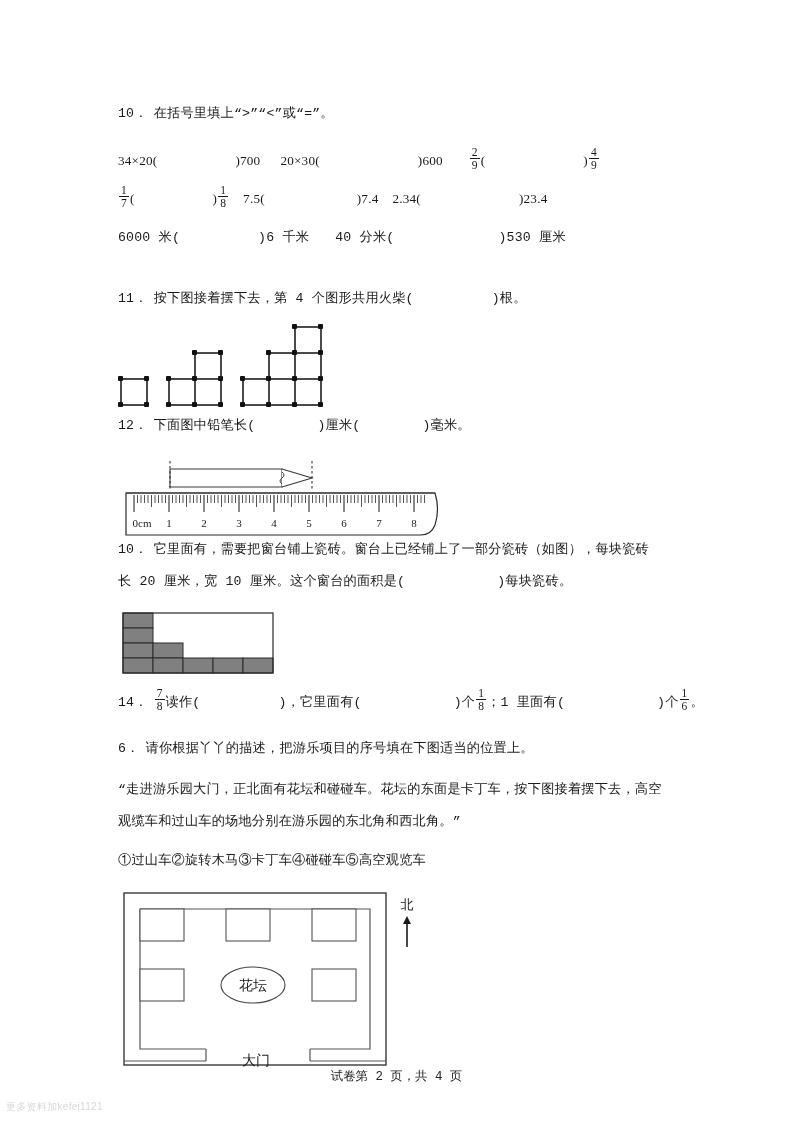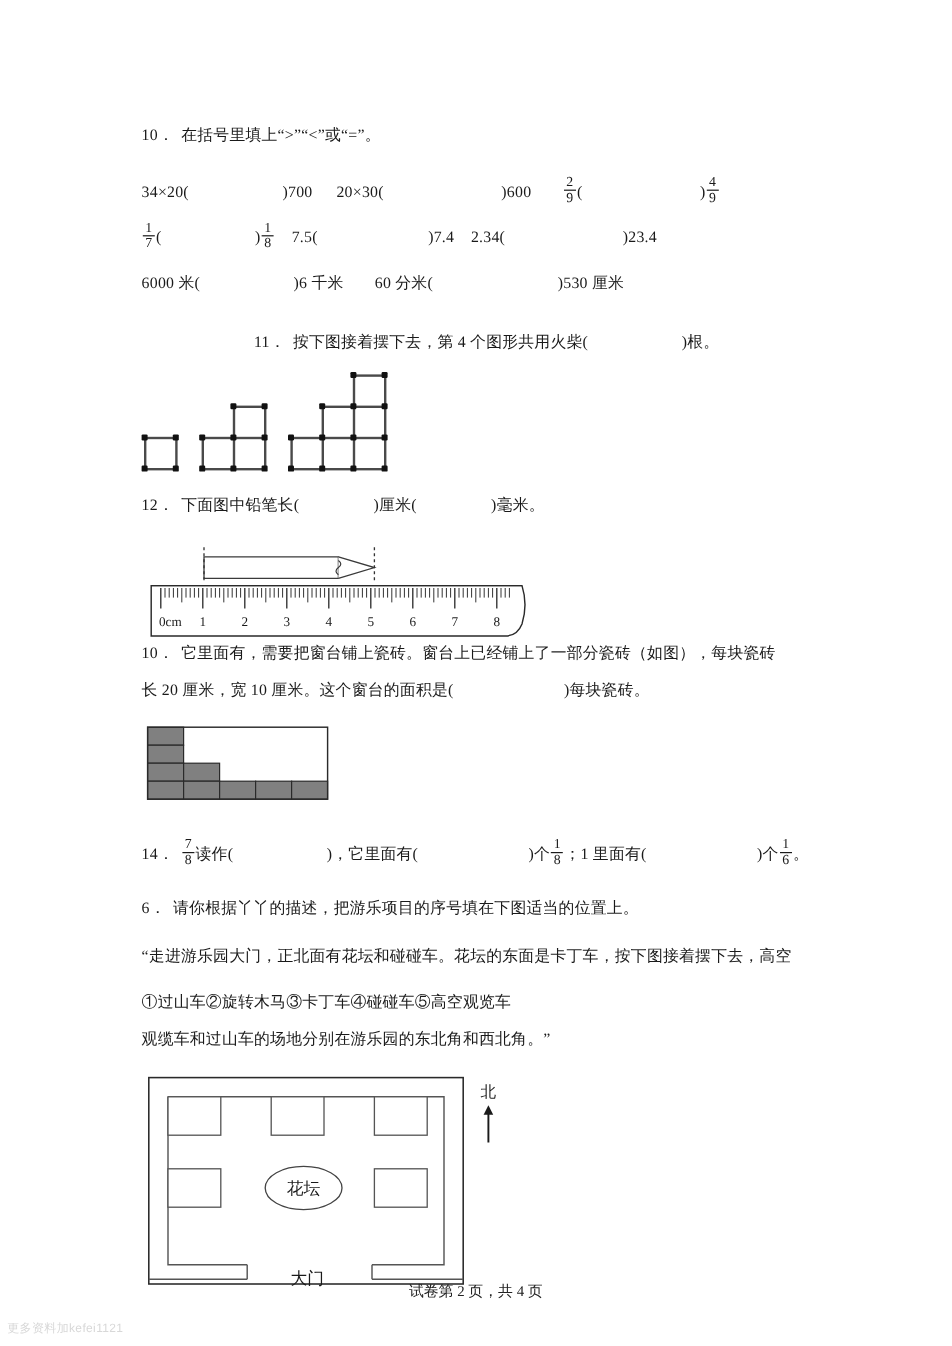--- a/index.html
+++ b/index.html
@@ -135,45 +135,45 @@
   }
   .watermark {
     position: absolute;
     left: 6px;
     top: 1100px;
     font-size: 10px;
     color: #d8d8d8;
     font-family: "Liberation Sans", sans-serif;
     letter-spacing: 0.3px;
   }
-  .cjk { font-family: Liberation Serif, serif; }
+  .cjk { font-family: Liberation Mono, monospace; }
 </style>
 </head>
 <body>
 
 <div class="page">
   <div class="content">
 
     <div class="qline">
       <span class="qnum cjk">10．</span><span class="sp6"></span><span class="cjk">在括号里填上“&gt;”“&lt;”或“=”。</span>
     </div>
 
     <div class="qline row10a">
       <span>34×20(</span><span class="gap-lg"></span><span>)700</span><span class="sp20"></span><span>20×30(</span><span class="gap-lg"></span><span class="sp20"></span><span>)600</span><span class="sp26"></span><span class="frac"><span class="num">2</span><span class="den">9</span></span><span>(</span><span class="gap-lg"></span><span class="sp20"></span><span>)</span><span class="frac"><span class="num">4</span><span class="den">9</span></span>
     </div>
 
     <div class="qline row10b">
       <span class="frac"><span class="num">1</span><span class="den">7</span></span><span>(</span><span class="gap-lg"></span><span>)</span><span class="frac"><span class="num">1</span><span class="den">8</span></span><span class="sp14"></span><span>7.5(</span><span class="gap-lg"></span><span class="sp14"></span><span>)7.4</span><span class="sp14"></span><span>2.34(</span><span class="gap-lg"></span><span class="sp20"></span><span>)23.4</span>
     </div>
 
     <div class="qline row10c">
-      <span class="cjk">6000 米(</span><span class="gap-lg"></span><span class="cjk">)6 千米</span><span class="sp26"></span><span class="cjk">60 分米(</span><span class="gap-lg"></span><span class="sp26"></span><span class="cjk">)530 厘米</span>
-    </div>
-
-    <div class="qline" style="margin-top:19px;text-align:center;">
+      <span class="cjk">6000 米(</span><span class="gap-lg"></span><span class="cjk">)6 千米</span><span class="sp26"></span><span class="cjk">40 分米(</span><span class="gap-lg"></span><span class="sp26"></span><span class="cjk">)530 厘米</span>
+    </div>
+
+    <div class="qline" style="margin-top:30px;">
       <span class="qnum cjk">11．</span><span class="sp6"></span><span class="cjk">按下图接着摆下去，第 4 个图形共用火柴(</span><span class="gap-lg"></span><span class="cjk">)根。</span>
     </div>
 
     <div class="match-wrap">
 
       <div class="fig" style="left:0px; width:32px; height:30px;">
         <div class="mstick-h" style="left:0px; top:0px; width:28px;"></div>
         <div class="mstick-h" style="left:0px; top:26px; width:28px;"></div>
         <div class="mstick-v" style="left:0px; top:0px; height:28px;"></div>
         <div class="mstick-v" style="left:26px; top:0px; height:28px;"></div>
@@ -225,21 +225,21 @@
         <div class="mnode" style="left:24px; top:50px;"></div>
         <div class="mnode" style="left:50px; top:50px;"></div>
         <div class="mnode" style="left:76px; top:50px;"></div>
         <div class="mnode" style="left:-2px; top:76px;"></div>
         <div class="mnode" style="left:24px; top:76px;"></div>
         <div class="mnode" style="left:50px; top:76px;"></div>
         <div class="mnode" style="left:76px; top:76px;"></div>
       </div>
     </div>
 
-    <div class="qline" style="margin-top:12px;">
+    <div class="qline" style="margin-top:2px;">
       <span class="qnum cjk">12．</span><span class="sp6"></span><span class="cjk">下面图中铅笔长(</span><span class="gap-md"></span><span class="cjk">)厘米(</span><span class="gap-md"></span><span class="cjk">)毫米。</span>
     </div>
 
     <div class="ruler-wrap">
       <svg class="ruler-svg" width="350" height="92" viewBox="0 0 350 92">
 
         <g>
           <path d="M 48 22 L 160 22 L 160 40 L 48 40 Z" fill="#ffffff" stroke="#3a3a3a" stroke-width="1.1"></path>
           <path d="M 160 22 L 190 31 L 160 40" fill="#ffffff" stroke="#3a3a3a" stroke-width="1.1"></path>
           <path d="M 160 25 q 4 3 0 6 q -4 3 0 6" fill="none" stroke="#3a3a3a" stroke-width="1"></path>
@@ -374,35 +374,35 @@
             <rect x="2" y="47" width="30" height="15" fill="#808080" stroke="#2a2a2a" stroke-width="1"></rect>
             <rect x="32" y="47" width="30" height="15" fill="#808080" stroke="#2a2a2a" stroke-width="1"></rect>
             <rect x="62" y="47" width="30" height="15" fill="#808080" stroke="#2a2a2a" stroke-width="1"></rect>
             <rect x="92" y="47" width="30" height="15" fill="#808080" stroke="#2a2a2a" stroke-width="1"></rect>
             <rect x="122" y="47" width="30" height="15" fill="#808080" stroke="#2a2a2a" stroke-width="1"></rect>
             <rect x="2" y="2" width="150" height="60" fill="none" stroke="#2a2a2a" stroke-width="1.2"></rect>
           </g>
       </svg>
     </div>
 
-    <div class="qline" style="margin-top:23px;">
+    <div class="qline" style="margin-top:6px;">
       <span class="qnum cjk">14．</span><span class="sp6"></span><span class="frac"><span class="num">7</span><span class="den">8</span></span><span class="cjk">读作(</span><span class="gap-lg"></span><span class="cjk">)，它里面有(</span><span class="gap-lg"></span><span class="sp14"></span><span class="cjk">)个</span><span class="frac"><span class="num">1</span><span class="den">8</span></span><span class="cjk">；1 里面有(</span><span class="gap-lg"></span><span class="sp14"></span><span class="cjk">)个</span><span class="frac"><span class="num">1</span><span class="den">6</span></span><span class="cjk">。</span>
     </div>
 
     <div class="qbody" style="margin-top:14px;">
       <span class="qnum cjk">6．</span><span class="sp6"></span><span class="cjk">请你根据丫丫的描述，把游乐项目的序号填在下图适当的位置上。</span>
     </div>
     <div class="qbody" style="margin-top:9px;">
       <span class="cjk">“走进游乐园大门，正北面有花坛和碰碰车。花坛的东面是卡丁车，按下图接着摆下去，高空</span>
     </div>
+    <div class="qbody">
+      <span class="cjk">观缆车和过山车的场地分别在游乐园的东北角和西北角。”</span>
+    </div>
     <div class="qbody" style="margin-top:7px;">
       <span class="cjk">①过山车②旋转木马③卡丁车④碰碰车⑤高空观览车</span>
-    </div>
-    <div class="qbody">
-      <span class="cjk">观缆车和过山车的场地分别在游乐园的东北角和西北角。”</span>
     </div>
 
     <div class="park-wrap">
       <svg width="310" height="185" viewBox="0 0 310 185">
 
         <rect x="4" y="4" width="262" height="172" fill="#ffffff" stroke="#2a2a2a" stroke-width="1.3"></rect>
 
         <path d="M 20 20 L 250 20 L 250 160 L 190 160" fill="none" stroke="#555" stroke-width="1.2"></path>
         <path d="M 20 20 L 20 160 L 86 160" fill="none" stroke="#555" stroke-width="1.2"></path>
         <line x1="86" y1="160" x2="86" y2="172" stroke="#555" stroke-width="1.2"></line>

